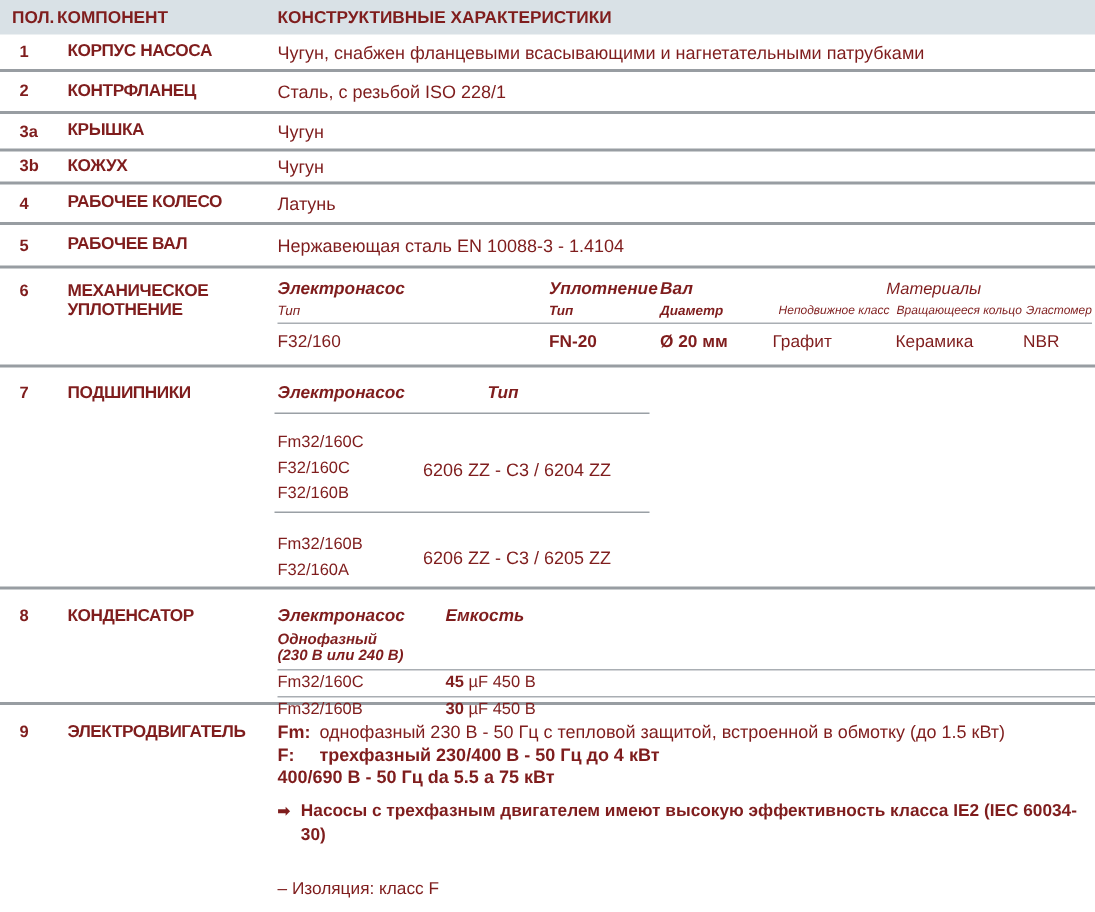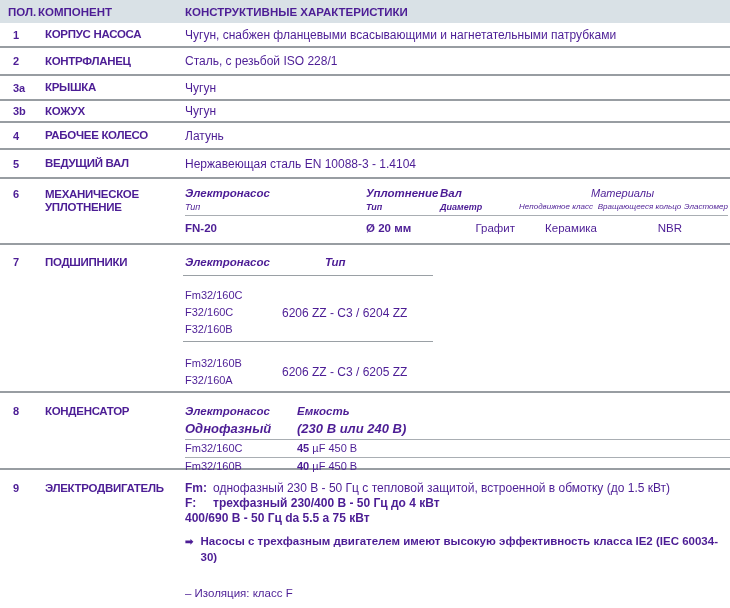--- a/index.html
+++ b/index.html
@@ -1,18 +1,18 @@
 <!DOCTYPE html>
 <html><head>
 <meta charset="utf-8">
 <style>
   html,body { margin:0; padding:0; background:#fff; }
   .page {
     width:730px; height:608px; background:#ffffff; overflow:hidden;
-    font-family:"Liberation Sans", sans-serif; color:#4c1d95; position:relative;
+    font-family:"Liberation Sans", sans-serif; color:#7f1d1d; position:relative;
   }
   * { box-sizing:border-box; }
 
   .grid-row { display:grid; grid-template-columns:45px 140px 1fr; }
 
   
   .thead {
     height:23px; background:#d9e1e6; display:grid;
     grid-template-columns:38px 147px 1fr; align-items:center;
     font-weight:bold; font-size:11.5px;
@@ -32,35 +32,35 @@
   .seal-cols { display:grid; grid-template-columns:181px 74px 75px 82px 85px 48px; }
   .seal-name { font-weight:bold; font-style:italic; font-size:11.5px; }
   .seal-mat  { grid-column:4/7; text-align:center; font-style:italic; font-size:11px; }
   .seal-sub  { margin-top:3px; }
   .seal-sub .s1 { font-style:italic; font-size:9px; }
   .seal-sub .s2 { font-style:italic; font-weight:bold; font-size:9px; }
   .seal-sub .tiny { font-style:italic; font-size:8px; text-align:center; white-space:nowrap; }
   .seal-rule { border-top:1px solid #a9aeb3; margin-top:3px; margin-right:2px; }
   .seal-data { margin-top:6px; font-size:11.5px; }
   .seal-data .b { font-weight:bold; }
-  .seal-data .c { text-align:right; }
+  .seal-data .c { text-align:left; }
 
   
   .b-head { display:flex; padding-top:11px; font-weight:bold; font-style:italic; font-size:11.5px; }
   .b-head .bh1 { width:140px; }
   .b-rule { width:250px; border-top:1px solid #9aa0a5; margin-top:7px; margin-left:-2px; }
   .b-group { display:flex; align-items:center; margin-top:11px; }
   .b-models { width:97px; font-size:11px; line-height:17px; }
   .b-type { font-weight:normal; font-size:12px; }
   .b-rule2 { width:250px; border-top:1px solid #9aa0a5; margin-top:3px; margin-left:-2px; }
 
   
   .c-head { display:flex; padding-top:12px; font-weight:bold; font-style:italic; font-size:11.5px; }
   .c-head .ch1, .c-sub .cs1, .c-row .cr1 { width:112px; }
-  .c-sub { display:flex; margin-top:4px; font-size:13px; font-style:italic; font-weight:bold; }
+  .c-sub { display:flex; margin-top:4px; font-size:10px; font-style:italic; font-weight:bold;flex-direction:column; }
   .c-row { display:flex; border-top:1px solid #a9aeb3; margin-top:3px; padding-top:2px; font-size:11px; }
   .c-row .bold { font-weight:bold; }
 
   
   .m-line { display:flex; font-size:12px; line-height:15px; }
   .m-label { width:28px; font-weight:bold; }
   .m-bold { font-weight:bold;text-align:right; }
   .m-note { display:flex; margin-top:7px; font-weight:bold; font-size:11.5px; line-height:16px; width:535px; }
   .m-arrow { width:16px; font-size:10px; padding-top:1px; }
   .m-dash { font-size:11.5px; margin-top:7px; }
@@ -96,21 +96,21 @@
     <div class="comp">КОЖУХ</div>
     <div class="val">Чугун</div>
   </div>
   <div class="grid-row srow" style="height:27px">
     <div class="pos">4</div>
     <div class="comp">РАБОЧЕЕ КОЛЕСО</div>
     <div class="val">Латунь</div>
   </div>
   <div class="grid-row srow" style="height:29px">
     <div class="pos">5</div>
-    <div class="comp">ВЕДУЩИЙ ВАЛ</div>
+    <div class="comp">РАБОЧЕЕ ВАЛ</div>
     <div class="val">Нержавеющая сталь EN 10088-3 - 1.4104</div>
   </div>
 
   <div class="grid-row sec" style="height:66px">
     <div class="pos">6</div>
     <div class="comp">
       <div>МЕХАНИЧЕСКОЕ</div>
       <div>УПЛОТНЕНИЕ</div>
     </div>
     <div class="seal-table">
@@ -123,20 +123,21 @@
       <div class="seal-cols seal-sub">
         <div class="s1">Тип</div>
         <div class="s2">Тип</div>
         <div class="s2">Диаметр</div>
         <div class="tiny">Неподвижное класс</div>
         <div class="tiny">Вращающееся кольцо</div>
         <div class="tiny">Эластомер</div>
       </div>
       <div class="seal-rule"></div>
       <div class="seal-cols seal-data">
+        <div>F32/160</div>
         <div class="b">FN-20</div>
         <div class="b">Ø 20 мм</div>
         <div class="c">Графит</div>
         <div class="c">Керамика</div>
         <div class="c">NBR</div>
       </div>
     </div>
   </div>
 
   <div class="grid-row sec" style="height:148px">
@@ -178,21 +179,21 @@
       <div class="c-sub">
         <div class="cs1">Однофазный</div>
         <div>(230 В или 240 В)</div>
       </div>
       <div class="c-row">
         <div class="cr1">Fm32/160C</div>
         <div><span class="bold">45</span><span> µF 450 В</span></div>
       </div>
       <div class="c-row">
         <div class="cr1">Fm32/160B</div>
-        <div><span class="bold">40</span><span> µF 450 В</span></div>
+        <div><span class="bold">30</span><span> µF 450 В</span></div>
       </div>
     </div>
   </div>
 
   <div class="grid-row" style="height:138px">
     <div class="pos" style="padding-top:12px">9</div>
     <div class="comp" style="padding-top:12px">ЭЛЕКТРОДВИГАТЕЛЬ</div>
     <div>
       <div class="m-line" style="margin-top:11px">
         <span class="m-label">Fm:</span>

